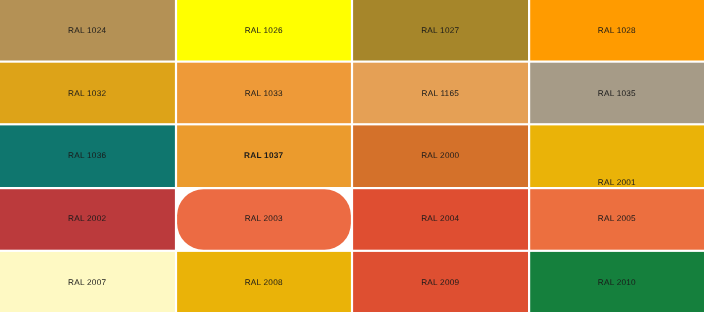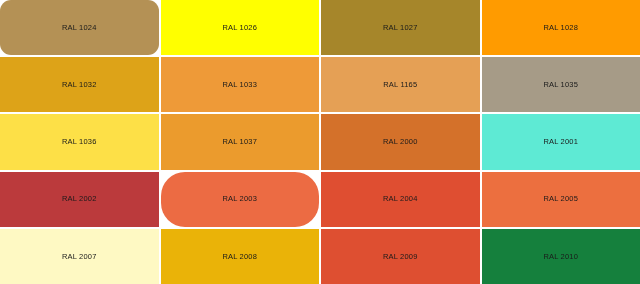--- a/index.html
+++ b/index.html
@@ -37,21 +37,21 @@
     letter-spacing: 0.2px;
     text-align: center;
     user-select: none;
     white-space: nowrap;
   }
 </style>
 </head>
 <body>
 
 <div id="swatch-grid" style="grid-template-columns: repeat(4, 1fr); grid-template-rows: repeat(5, 1fr); background: rgb(255, 255, 255);">
-    <div class="swatch" style="background: rgb(180, 145, 85); border-radius: 11px;">
+    <div class="swatch" style="background: rgb(180, 145, 85);">
       <span class="swatch-label" style="color: rgb(26, 26, 26);">RAL 1024</span>
     </div>
     <div class="swatch" style="background: rgb(255, 255, 0);">
       <span class="swatch-label" style="color: rgb(26, 26, 26);">RAL 1026</span>
     </div>
     <div class="swatch" style="background: rgb(166, 134, 42);">
       <span class="swatch-label" style="color: rgb(26, 26, 26);">RAL 1027</span>
     </div>
     <div class="swatch" style="background: rgb(255, 155, 0);">
       <span class="swatch-label" style="color: rgb(26, 26, 26);">RAL 1028</span>
@@ -61,30 +61,30 @@
     </div>
     <div class="swatch" style="background: rgb(238, 154, 56);">
       <span class="swatch-label" style="color: rgb(26, 26, 26);">RAL 1033</span>
     </div>
     <div class="swatch" style="background: rgb(229, 160, 85);">
       <span class="swatch-label" style="color: rgb(26, 26, 26);">RAL 1165</span>
     </div>
     <div class="swatch" style="background: rgb(166, 155, 135);">
       <span class="swatch-label" style="color: rgb(26, 26, 26);">RAL 1035</span>
     </div>
-    <div class="swatch" style="background: #fde047;">
+    <div class="swatch" style="background: #0f766e;">
       <span class="swatch-label" style="color: rgb(26, 26, 26);">RAL 1036</span>
     </div>
     <div class="swatch" style="background: rgb(235, 155, 45);">
-      <span class="swatch-label" style="color: rgb(26, 26, 26);">RAL 1037</span>
+      <span class="swatch-label" style="color: rgb(26, 26, 26); font-weight: bold;">RAL 1037</span>
     </div>
     <div class="swatch" style="background: rgb(212, 113, 42);">
       <span class="swatch-label" style="color: rgb(26, 26, 26);">RAL 2000</span>
     </div>
-    <div class="swatch" style="background: #5eead4;">
+    <div class="swatch" style="background: #eab308; align-items: flex-end;">
       <span class="swatch-label" style="color: rgb(26, 26, 26);">RAL 2001</span>
     </div>
     <div class="swatch" style="background: rgb(187, 58, 60);">
       <span class="swatch-label" style="color: rgb(26, 26, 26);">RAL 2002</span>
     </div>
     <div class="swatch" style="background: rgb(236, 107, 67); border-radius: 24px;">
       <span class="swatch-label" style="color: rgb(26, 26, 26);">RAL 2003</span>
     </div>
     <div class="swatch" style="background: rgb(223, 78, 49);">
       <span class="swatch-label" style="color: rgb(26, 26, 26);">RAL 2004</span>

